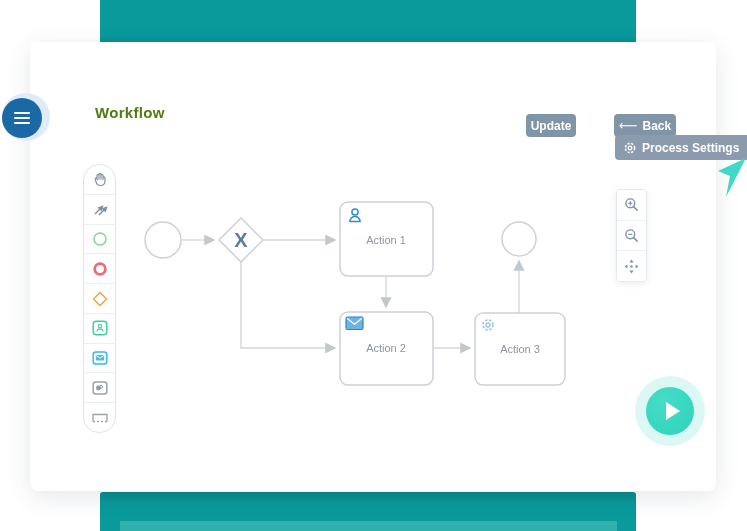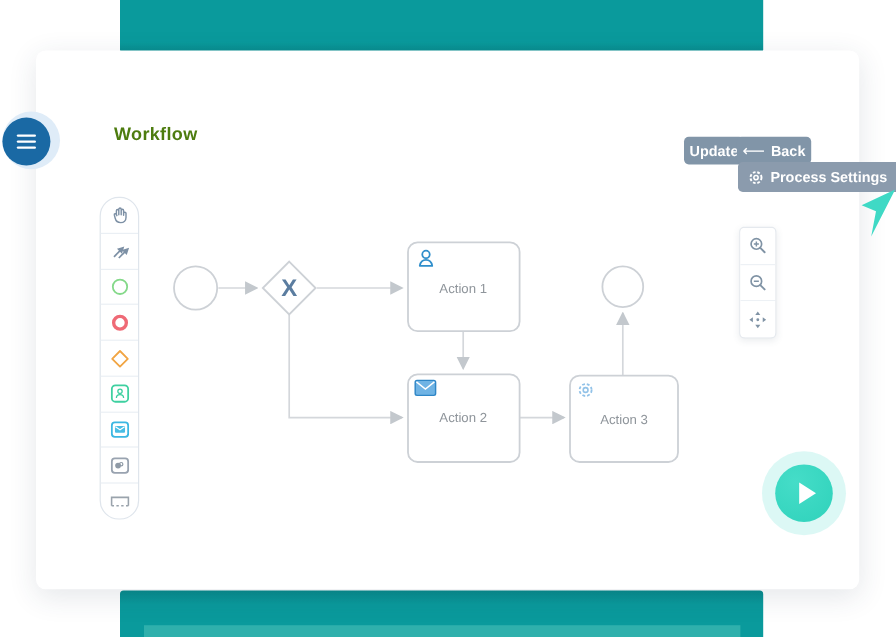--- a/index.html
+++ b/index.html
@@ -19,21 +19,21 @@
   .card { position:absolute; left:30px; top:42px; width:686px; height:449px;
           background:#ffffff; border-radius:8px; box-shadow:0 6px 24px rgba(40,60,80,.12); z-index:1; }
 
   .page-title { position:absolute; left:65px; top:62px; font-size:15px; font-weight:bold;
                 color:#4d7c0f; letter-spacing:.3px; }
 
   .btn { position:absolute; top:72px; height:23px; border:none; border-radius:4px;
          background:#8195a8; color:#ffffff; font-size:12px; font-weight:bold;
          font-family:inherit; display:flex; align-items:center; justify-content:center;
          gap:5px; cursor:pointer; }
-  .btn-update { left:540px; width:50px; }
+  .btn-update { left:496px; width:50px; }
   .btn-back   { left:584px; width:62px; }
   .back-arrow { font-size:13px; font-weight:normal; line-height:1; }
 
   .btn-process { position:absolute; left:615px; top:135px; width:132px; height:25px;
                  background:#8b9bad; color:#fff; border:none; border-radius:4px 0 0 4px;
                  font-size:12px; font-weight:bold; font-family:inherit;
                  display:flex; align-items:center; gap:5px; padding-left:8px; cursor:pointer; z-index:3; }
 
   
   .menu-halo { position:absolute; left:2px; top:93px; width:48px; height:48px;

